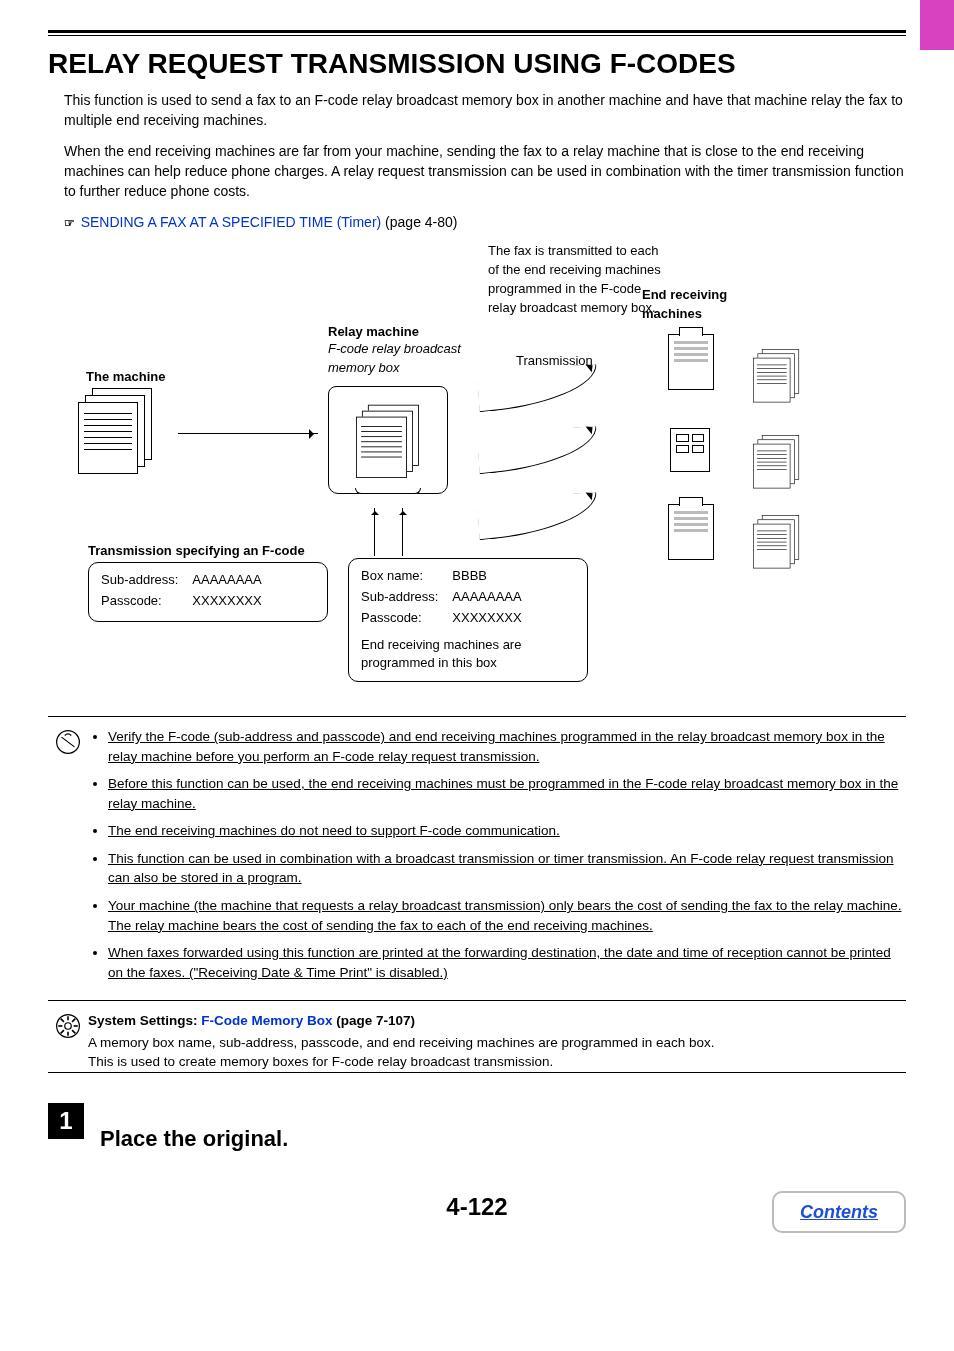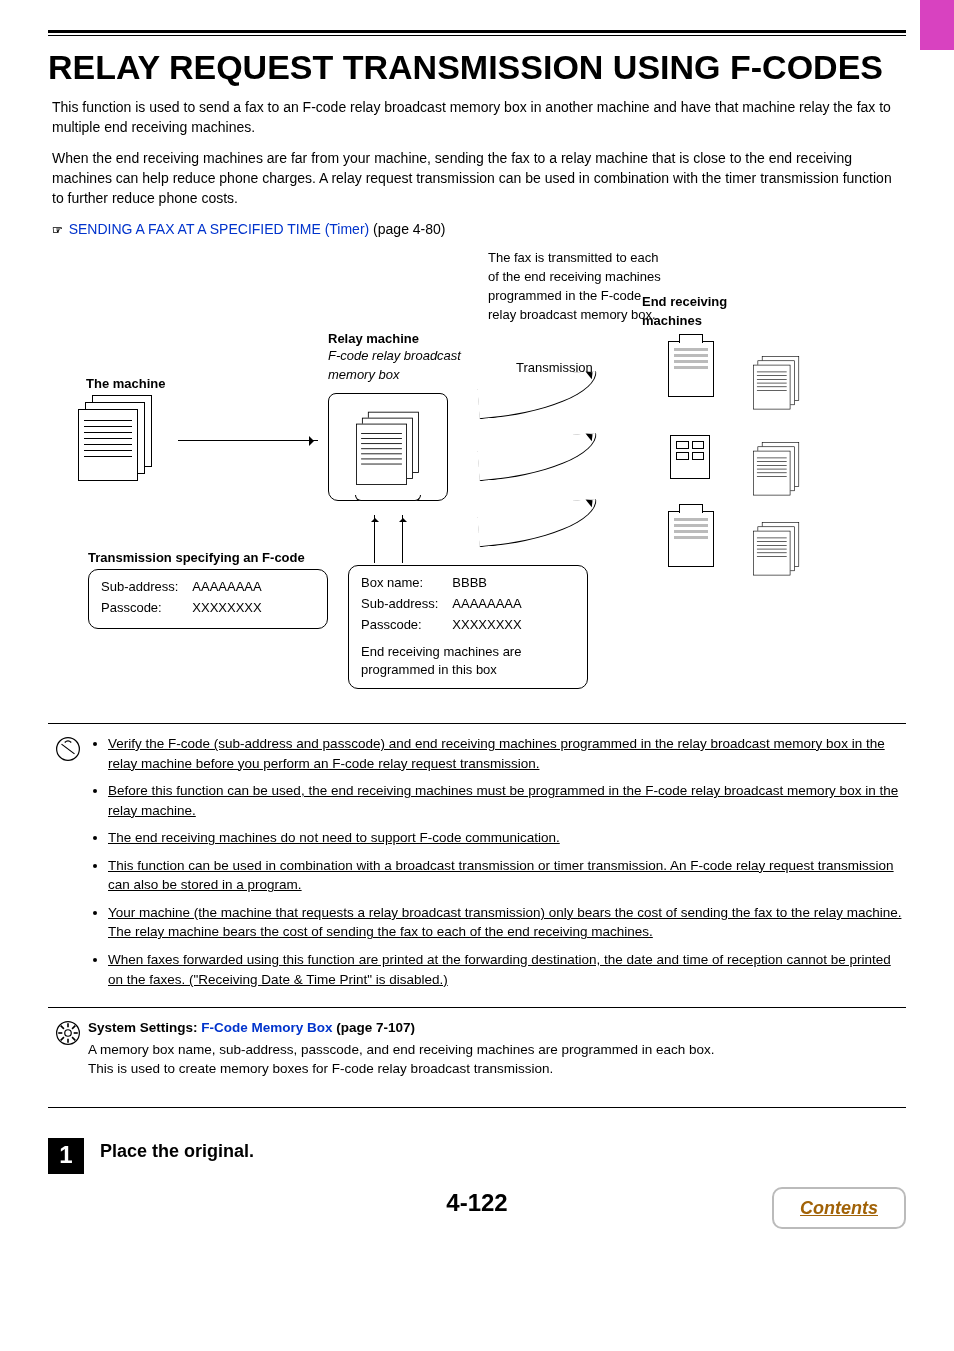--- a/index.html
+++ b/index.html
@@ -26,26 +26,26 @@
   .section-header {
     text-align: right;
     font-weight: bold;
     font-size: 16px;
     margin-bottom: 40px;
     padding-right: 12px;
   }
   .rule-thick { border: none; border-top: 3px solid #000; margin: 0; }
   .rule-thin { border: none; border-top: 1px solid #000; margin: 2px 0 0 0; }
   h1.title {
-    font-size: 34px;
+    font-size: 28px;
     font-weight: bold;
     margin: 12px 0 8px 0;
     line-height: 1.15;
   }
-  .intro { margin: 10px 0 4px 4px; }
+  .intro { margin: 10px 0 4px 16px; }
   .link { color: #0033cc; text-decoration: none; }
   .pointer { font-size: 12px; font-weight: bold; margin-right: 2px; }
   .diagram {
     position: relative;
     height: 470px;
     margin-top: 6px;
   }
   .dlabel { position: absolute; font-size: 13px; }
   .dlabel.bold { font-weight: bold; }
   .doc-stack {
@@ -150,45 +150,45 @@
   .note-icon, .set-icon {
     flex: 0 0 40px;
     display:flex; justify-content:center; align-items:flex-start;
     padding-top: 2px;
   }
   .note-icon svg, .set-icon svg { width:26px; height:26px; }
   .notes-list { flex:1; padding-left: 4px; }
   .notes-list li { list-style: disc; margin-left: 16px; margin-bottom: 8px; font-size: 13.5px; }
   .settings-block {
     border-bottom: 1.5px solid #000;
-    padding: 10px 0 28px 0;
+    padding: 10px 0 0 0;
     display:flex;
   }
   .settings-text { flex:1; font-size:13.5px; }
   .settings-title-line { margin-bottom: 2px; }
   .step-block {
     display:flex; margin-top: 30px; gap: 16px;
   }
   .step-num {
     flex: 0 0 36px; height: 36px; background:#000; color:#fff; font-size:24px; font-weight:bold;
     display:flex; align-items:center; justify-content:center;
   }
-  .step-body h3 { font-size: 18px; font-weight:bold; margin-bottom: 4px; }
-  .page-number { text-align:center; font-size: 24px; font-weight:bold; margin-top: 12px; }
+  .step-body h3 { font-size: 22px; font-weight:bold; margin-bottom: 4px; margin-top: 20px; }
+  .page-number { text-align:center; font-size: 24px; font-weight:bold; margin-top: 31px; }
   .contents-btn {
     position: absolute;
     right: 48px;
     bottom: 12px;
     border: 2px solid #bbb;
     border-radius: 10px;
     padding: 6px 26px;
     font-size: 18px;
     font-weight: bold;
     font-style: italic;
-    color: #a16207;
+    color: #1d4ed8;
     background: #fff;
   }
 </style>
 </head>
 <body>
 
 <div class="color-bar"></div>
 
 <div class="page">
 

